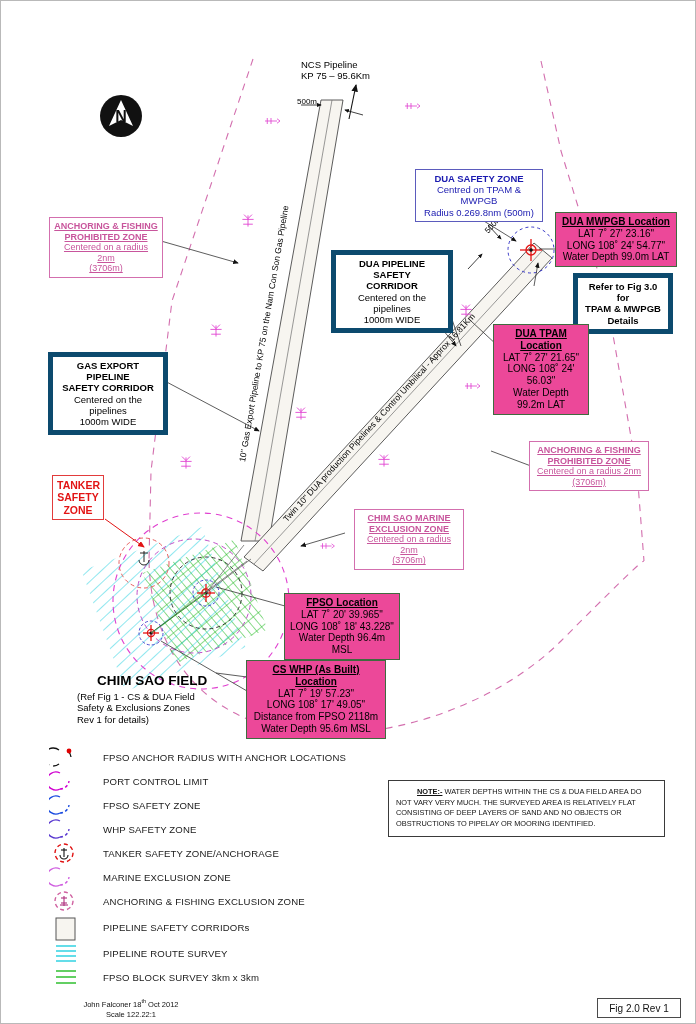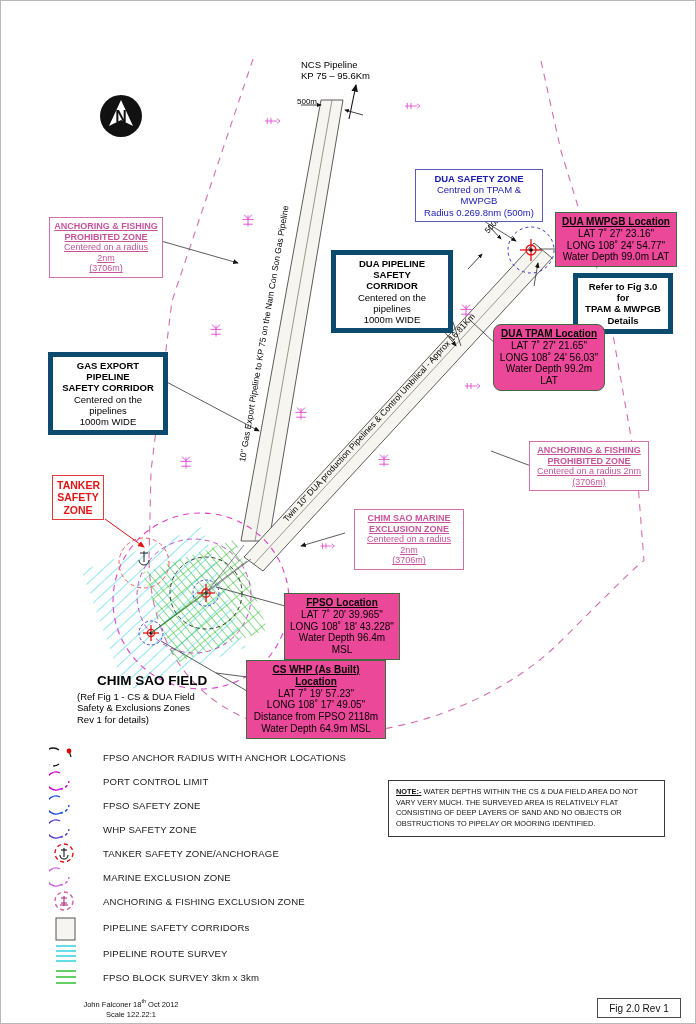--- a/index.html
+++ b/index.html
@@ -124,21 +124,21 @@
     position: absolute;
     left: 387px; top: 779px;
     width: 277px;
     border: 1px solid #3a3a3a;
     padding: 6px 7px;
     font-size: 7.4px;
     line-height: 1.45;
     color: #111;
     background: #fff;
   }
-  #notebox b { text-decoration: underline; }
+  #notebox b { text-decoration: underline; margin-left: 21px; }
 
   
   #footer-author {
     position: absolute;
     left: 40px; top: 997px;
     width: 180px;
     text-align: center;
     font-size: 7.5px;
     color: #111;
     line-height: 1.35;
@@ -467,21 +467,21 @@
     <span class="ln">LONG 108˚ 24' 54.77"</span>
     <span class="ln">Water Depth 99.0m LAT</span>
   </div>
 
   <div class="callout c-black" style="left:572px;top:272px;width:100px;font-weight:bold;">
     <span class="ln">Refer to Fig 3.0 for</span>
     <span class="ln">TPAM &amp; MWPGB</span>
     <span class="ln">Details</span>
   </div>
 
-  <div class="callout c-green" style="left:492px;top:323px;width:112px;border-radius:8px;">
+  <div class="callout c-green" style="left:492px;top:323px;width:96px;">
     <span class="hd u">DUA TPAM Location</span>
     <span class="ln">LAT 7˚ 27' 21.65"</span>
     <span class="ln">LONG 108˚ 24' 56.03"</span>
     <span class="ln">Water Depth 99.2m LAT</span>
   </div>
 
   <div class="callout c-pinkbx" style="left:528px;top:440px;width:120px;">
     <span class="hd u">ANCHORING &amp; FISHING</span>
     <span class="hd u">PROHIBITED ZONE</span>
     <span class="ln u">Centered on a radius 2nm</span>
@@ -500,21 +500,21 @@
     <span class="ln">LAT 7˚ 20' 39.965"</span>
     <span class="ln">LONG 108˚ 18' 43.228"</span>
     <span class="ln">Water Depth 96.4m MSL</span>
   </div>
 
   <div class="callout c-green" style="left:245px;top:659px;width:140px;">
     <span class="hd u">CS WHP (As Built) Location</span>
     <span class="ln">LAT 7˚ 19' 57.23"</span>
     <span class="ln">LONG 108˚ 17' 49.05"</span>
     <span class="ln">Distance from FPSO 2118m</span>
-    <span class="ln">Water Depth 64.9m MSL</span>
+    <span class="ln">Water Depth 95.6m MSL</span>
   </div>
 
   <div id="legend">
 
     <div class="legrow">
       <div class="legicon">
         <svg width="44" height="24" viewBox="0 0 44 24">
           <path d="M10,5 A9,9 0 1 0 10,19" fill="none" stroke="#111" stroke-width="1.3" stroke-dasharray="13,4"></path>
           <path d="M19,6 A9,9 0 0 1 22,12" fill="none" stroke="#111" stroke-width="1.3"></path>
           <circle cx="20" cy="6" r="2.4" fill="#e00000"></circle>

